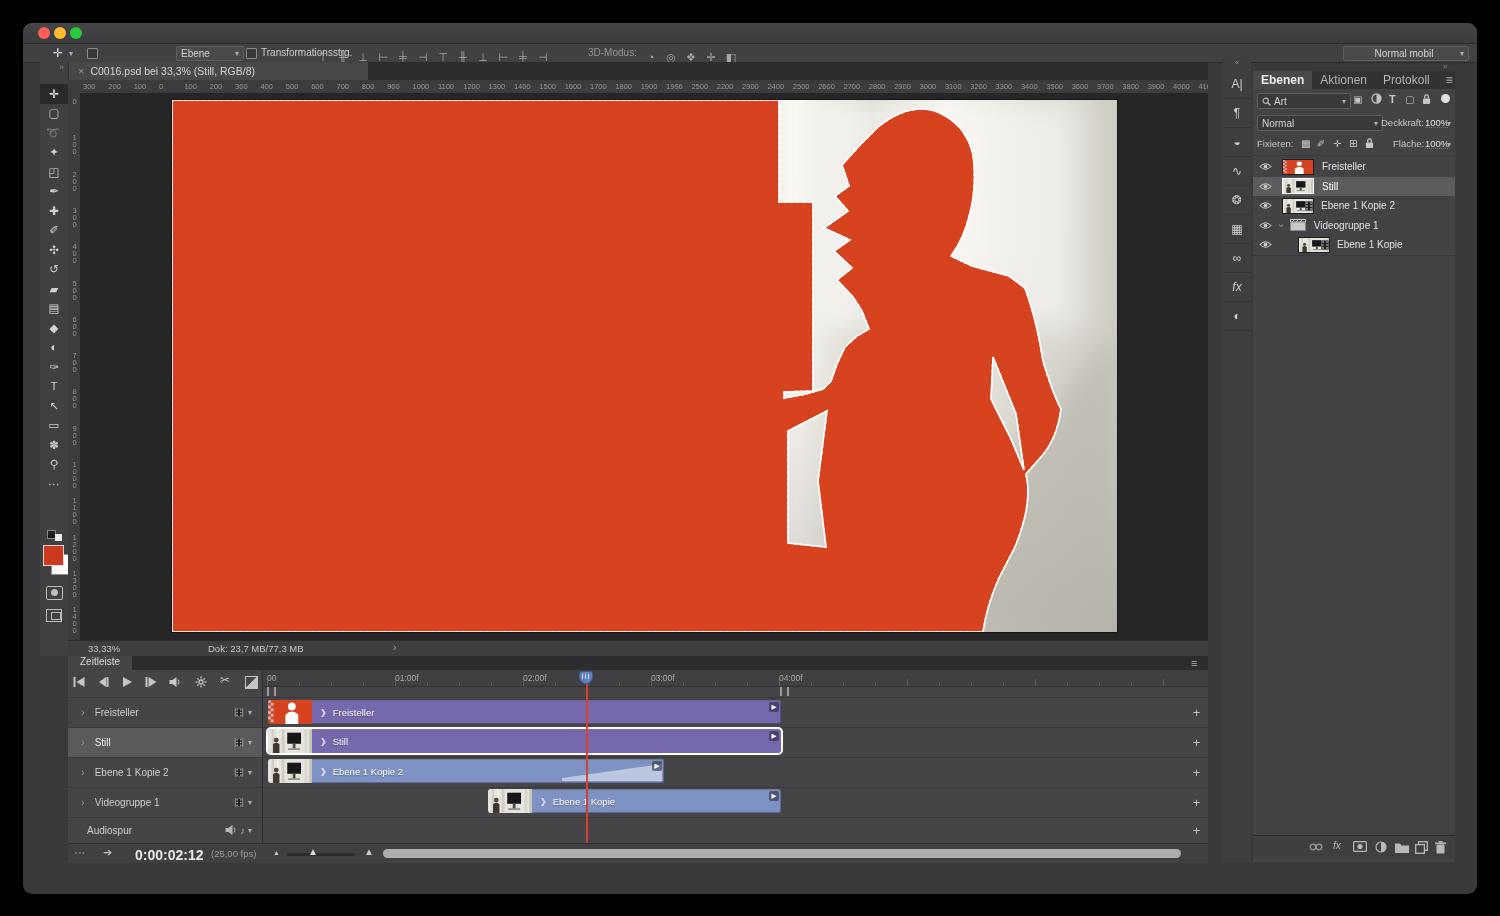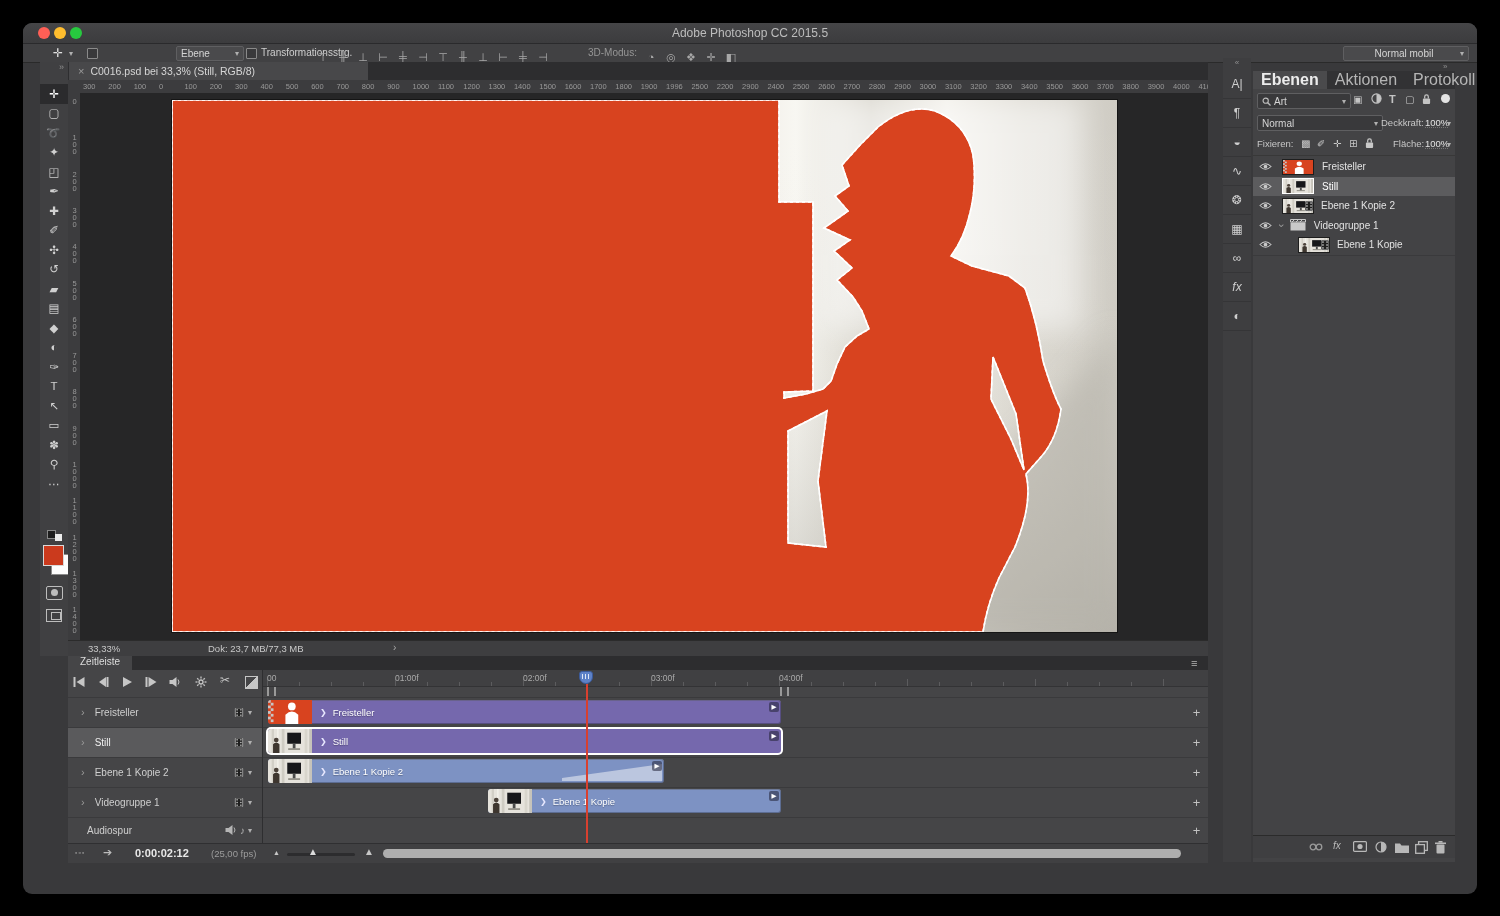--- a/index.html
+++ b/index.html
@@ -52,21 +52,21 @@
   .clip .cv{color:#e8e8ff;font-size:8px;margin-left:8px;}
   .clipchip{position:absolute;right:2px;top:2px;width:10px;height:10px;background:rgba(35,35,55,.55);border-radius:2px;color:#fff;font-size:6.5px;line-height:10px;text-align:center;}
   .thumb{height:24px;flex:0 0 44px;}
   .plus{position:absolute;left:1162px;width:23px;text-align:center;color:#c2c2c2;font-size:13px;}
   #tl-bottombar{left:45px;top:820px;width:1140px;height:19px;background:#404042;border-top:1px solid #2f2f31;}
   
   #rstrip{left:1200px;top:35px;width:28px;height:804px;background:#3e3e40;}
   .scell{width:28px;height:28px;display:flex;align-items:center;justify-content:center;color:#cfcfcf;font-size:12px;border-bottom:1px solid #353537;}
   
   #lpanel{left:1230px;top:48px;width:202px;height:791px;background:#434345;}
-  .ltab{height:18px;display:flex;align-items:center;padding:0 8px;font-size:16px;color:#b5b5b5;}
+  .ltab{height:18px;display:flex;align-items:center;padding:0 8px;font-size:12px;color:#b5b5b5;}
   .lrow{position:absolute;left:0;width:202px;height:19.5px;display:flex;align-items:center;}
   .lrow .nm{font-size:10px;color:#e2e2e2;margin-left:8px;}
   .eye{width:13px;height:9px;color:#c9c9c9;}
   svg.ic{display:block;}
   .fade{position:absolute;right:2px;bottom:2px;width:100px;height:19px;background:rgba(238,240,246,.55);
         clip-path:polygon(0 84%,100% 10%,100% 100%,0 100%);}
   #playline{width:1.5px;z-index:30;}
   #playhead{width:14px;height:13px;border-radius:3px 3px 7px 7px;border:1px solid #3b5a99;box-sizing:border-box;z-index:31;}
   .scrollbar{background:#aeaeae;border-radius:5px;}
 </style>
@@ -188,21 +188,20 @@
     </symbol>
   </defs>
 </svg>
 
 <div id="win" class="abs">
 
   <div id="titlebar" class="abs">
     <div class="abs light" style="left:15px;background:#ff5f56"></div>
     <div class="abs light" style="left:31px;background:#ffbd2e"></div>
     <div class="abs light" style="left:47px;background:#27c93f"></div>
-    <div class="abs" style="left:0;top:3px;width:100%;text-align:center;font-size:12px;color:#bdbdbd">Adobe Photoshop CC 2015.5</div>
   </div>
 
   <div id="optbar" class="abs">
     <span class="abs" style="left:30px;top:2px;color:#e0e0e0;font-size:12px">✛</span>
     <span class="abs dd" style="left:46px;top:5px">▾</span>
     <span class="abs cbx" style="left:64px;top:4px"></span>
     <span class="abs t10" style="left:79px;top:19px">Autom. ausw.:</span>
     <div class="abs well" style="left:153px;top:1.5px;width:58px;height:13px">
       <span>Ebene</span>
         <span class="dd">▾</span>
@@ -559,21 +558,21 @@
     </div>
 
   <div id="playhead" class="abs" style="left:556px;top:648px;background:var(--ph-blue)">
     <div style="width:8px;height:5px;margin:2px auto 0;background:repeating-linear-gradient(90deg,#dfe7f5 0 1px,transparent 1px 3px)"></div>
   </div>
   <div id="playline" class="abs" style="left:563px;top:661px;height:159px;background:var(--ph-red)"></div>
 
   <div id="tl-bottombar" class="abs">
     <span class="abs" style="left:7px;top:5px;color:#bbb;font-size:7px;letter-spacing:1px">▫▫▫</span>
     <span class="abs" style="left:35px;top:2px;color:#bbb;font-size:11px">➔</span>
-    <span class="abs" style="left:67px;top:3px;font-size:11px;font-weight:bold;color:#e8e8e8">0:00:02:12</span>
+    <span class="abs" style="left:67px;top:3px;font-size:14px;font-weight:bold;color:#e8e8e8">0:00:02:12</span>
     <span class="abs" style="left:143px;top:4px;font-size:9.5px;color:#9c9c9c">(25,00 fps)</span>
     <span class="abs" style="left:205px;top:5px;color:#c7c7c7;font-size:7px">▲</span>
     <div class="abs" style="left:219px;top:9px;width:68px;height:3px;background:#2c2c2e;border-radius:2px"></div>
     <span class="abs" style="left:240px;top:2px;color:#dcdcdc;font-size:10px">▲</span>
     <span class="abs" style="left:296px;top:2px;color:#c7c7c7;font-size:10px">▲</span>
     <div class="abs scrollbar" style="left:315px;top:5px;width:798px;height:9px"></div>
   </div>
 
   <div id="rstrip" class="abs">
     <div style="height:12px;text-align:center;color:#8f8f8f;font-size:8px">«</div>

